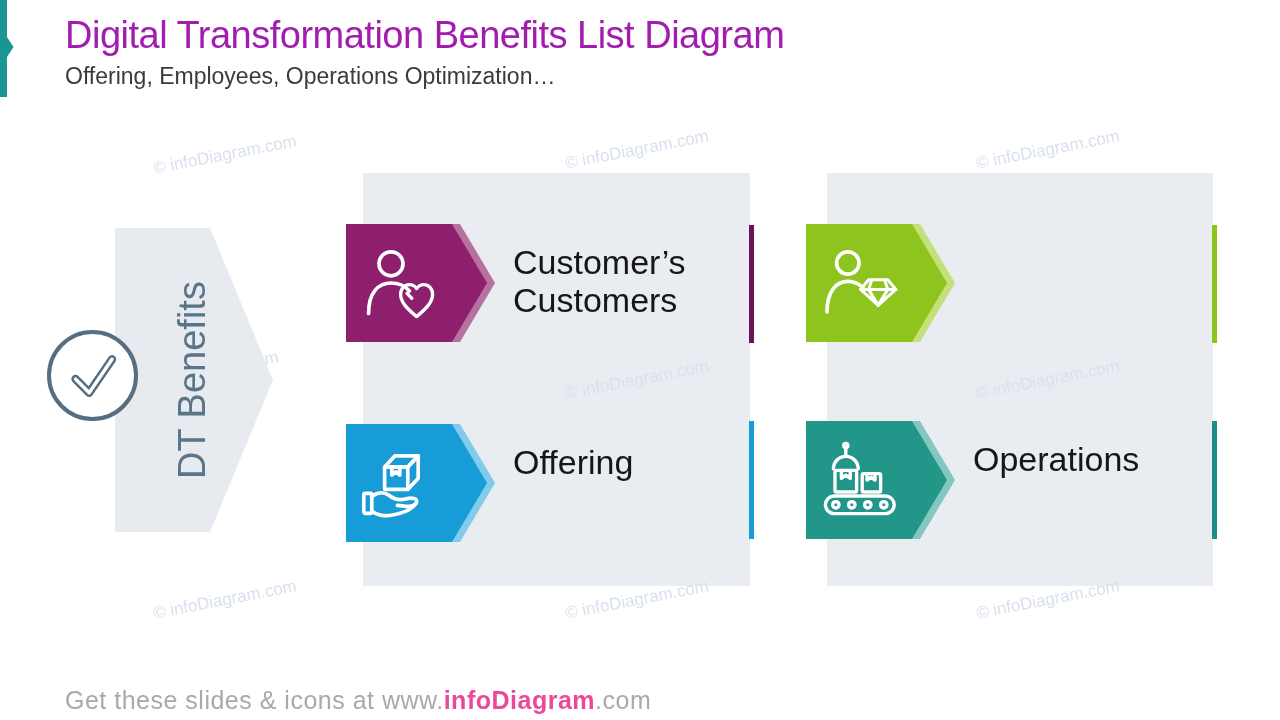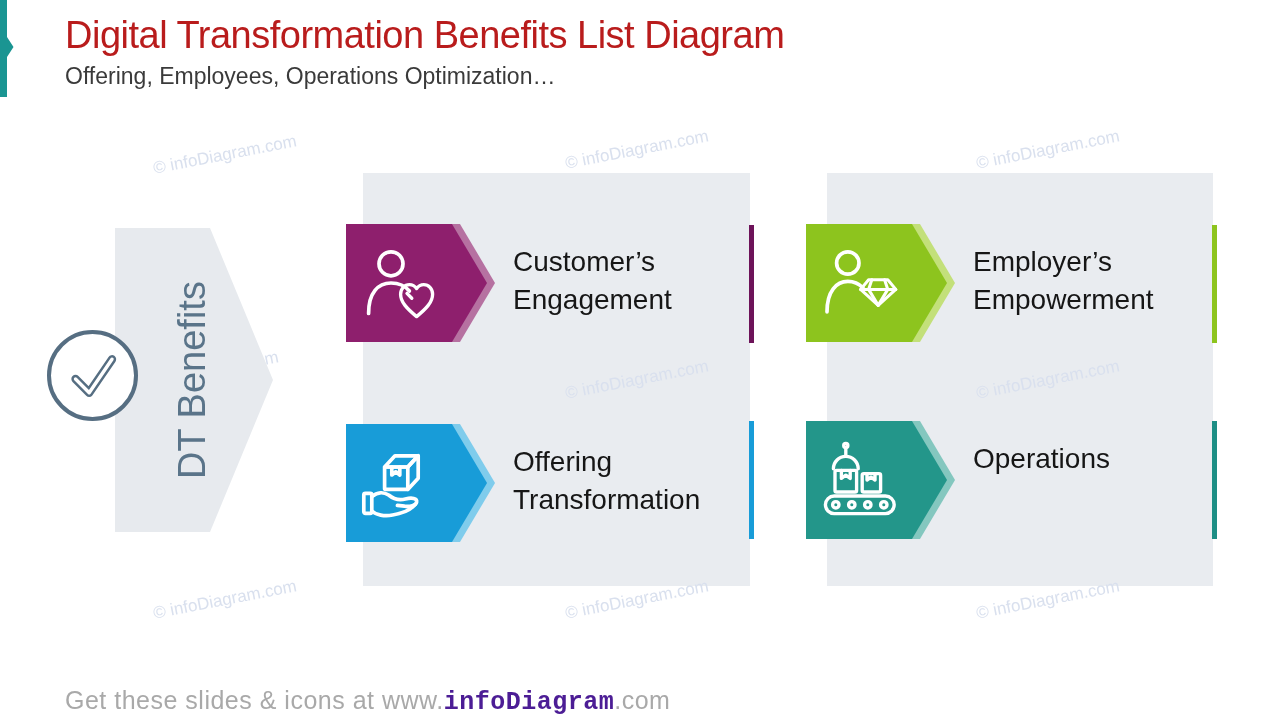--- a/index.html
+++ b/index.html
@@ -5,21 +5,21 @@
   * { margin:0; padding:0; box-sizing:border-box; }
   html,body { width:1280px; height:720px; }
   body { font-family:"Liberation Sans", sans-serif; background:#ffffff; overflow:hidden; }
   .slide { position:relative; width:1280px; height:720px; background:#ffffff; overflow:hidden; }
 
   
   .bookmark { position:absolute; left:0; top:0; z-index:6; }
 
   
   .title { position:absolute; left:65px; top:14px; font-size:38px; font-weight:300;
-           letter-spacing:-0.5px; color:#b91c1c; z-index:5; }
+           letter-spacing:-0.5px; color:#a21caf; z-index:5; }
   .subtitle { position:absolute; left:65px; top:63px; font-size:23px; font-weight:300;
               color:#3a3a3a; z-index:5; }
 
   
   .wm { position:absolute; z-index:2; font-size:17px; color:#d9e0ee;
         white-space:nowrap; transform:translate(-50%,-50%) rotate(-11deg); }
 
   
   .panel { position:absolute; top:173px; width:387px; height:413px; background:#e9ecf0; z-index:1; }
   .panel-left { left:363px; }
@@ -33,41 +33,41 @@
                  background:#ffffff; border:4px solid #566e82; border-radius:50%;
                  display:flex; align-items:center; justify-content:center; }
   .check-badge svg { width:76px; height:76px; }
 
   
   .benefit { position:absolute; width:470px; height:118px; z-index:4; }
   .benefit .arrow { position:absolute; left:0; top:0; width:150px; height:118px; }
   .benefit .icon { position:absolute; left:13px; top:19px; width:80px; height:80px;
                    stroke:#ffffff; fill:none; stroke-width:4.6;
                    stroke-linecap:round; stroke-linejoin:round; }
-  .benefit .label { position:absolute; left:167px; top:19px; font-size:28px; line-height:38px;
+  .benefit .label { position:absolute; left:167px; top:19px; font-size:34px; line-height:38px;
                     color:#161616; }
 
   .c-purple { --main:#8e1f6d; --light:#b671a1; --bar:#6d1359; }
   .c-blue   { --main:#189cd8; --light:#7fccec; --bar:#189cd8; }
   .c-green  { --main:#8dc41e; --light:#c3e07a; --bar:#8dc41e; }
   .c-teal   { --main:#23968a; --light:#84c7bf; --bar:#1d8e85; }
   .arrow .back  { fill:var(--light); }
   .arrow .front { fill:var(--main); }
 
   
   .edge-bar { position:absolute; width:5px; height:118px; z-index:4; background:var(--bar); }
   .bar-1 { left:749px; top:225px; }
   .bar-2 { left:749px; top:421px; }
   .bar-3 { left:1212px; top:225px; }
   .bar-4 { left:1212px; top:421px; }
 
   
   .footer { position:absolute; left:65px; top:686px; font-size:25px; color:#a9a9a9;
             letter-spacing:0.5px; z-index:5; }
-  .footer b { color:#4c1d95; font-weight:700;font-family:Liberation Mono, monospace; }
+  .footer b { color:#ec4899; font-weight:700; }
 </style>
 </head>
 <body>
 
 <div class="slide">
 
   <svg class="bookmark" width="15" height="98" viewBox="0 0 15 98">
     <polygon points="0,0 7,0 7,37 13.5,47 7,57 7,97 0,97" fill="#1a9592"></polygon>
   </svg>
 
@@ -104,63 +104,58 @@
       <polygon class="front" points="0,0 106,0 141,59 106,118 0,118"></polygon>
     </svg>
     <svg class="icon" viewBox="0 0 100 100">
       <circle cx="40" cy="26" r="15"></circle>
       <path d="M12 88 C12 62 24 50 40 50 C50 50 58 54 63 60"></path>
       <path d="M72 92 C60 82 52 74 52 64 C52 57 57 52 63 52 C67 52 70 54 72 57 C74 54 77 52 81 52 C87 52 92 57 92 64 C92 74 84 82 72 92 Z" stroke-width="4.2"></path>
       <path d="M60 63 L66 69" stroke-width="4.2"></path>
     </svg>
     <div class="label">
       <div>Customer’s</div>
-      <div>Engagement</div>
+      <div>Customers</div>
     </div>
   </div>
 
   <div class="benefit c-blue" style="left:346px; top:424px;">
     <svg class="arrow" viewBox="0 0 150 118">
       <polygon class="back" points="0,0 114,0 149,59 114,118 0,118"></polygon>
       <polygon class="front" points="0,0 106,0 141,59 106,118 0,118"></polygon>
     </svg>
     <svg class="icon" viewBox="0 0 100 100">
       <path d="M32 30 L45 16 L74 16 L61 30 Z"></path>
       <path d="M61 30 L74 16 L74 44 L61 58"></path>
       <rect x="32" y="30" width="29" height="28" rx="1"></rect>
       <path d="M41 30 V40 L46 36 L51 40 V30"></path>
       <rect x="6" y="63" width="10" height="25" rx="2"></rect>
       <path d="M16 67 C23 61 31 61 37 65 C43 70 51 72 58 70 C66 68 73 69 72 74 C71 78 64 80 57 79 L48 78"></path>
       <path d="M16 85 C21 90 32 92 42 90 C54 88 65 83 70 77"></path>
     </svg>
     <div class="label">
       <div>Offering</div>
-      <div>Transformation</div>
     </div>
   </div>
 
   <div class="benefit c-green" style="left:806px; top:224px;">
     <svg class="arrow" viewBox="0 0 150 118">
       <polygon class="back" points="0,0 114,0 149,59 114,118 0,118"></polygon>
       <polygon class="front" points="0,0 106,0 141,59 106,118 0,118"></polygon>
     </svg>
     <svg class="icon" viewBox="0 0 100 100">
       <circle cx="36" cy="25" r="14"></circle>
       <path d="M10 86 C10 60 22 48 36 48 C44 48 50 51 55 56"></path>
       <g stroke-width="3.8">
         <path d="M52 58 L62 46 L86 46 L96 58 L74 78 Z"></path>
         <path d="M52 58 H96"></path>
         <path d="M66 46 L62 58 L74 78"></path>
         <path d="M82 46 L86 58 L74 78"></path>
       </g>
     </svg>
-    <div class="label">
-      <div>Employer’s</div>
-      <div>Empowerment</div>
-    </div>
   </div>
 
   <div class="benefit c-teal" style="left:806px; top:421px;">
     <svg class="arrow" viewBox="0 0 150 118">
       <polygon class="back" points="0,0 114,0 149,59 114,118 0,118"></polygon>
       <polygon class="front" points="0,0 106,0 141,59 106,118 0,118"></polygon>
     </svg>
     <svg class="icon" viewBox="0 0 100 100">
       <g stroke-width="4.2">
         <rect x="8" y="70" width="86" height="22" rx="11"></rect>

